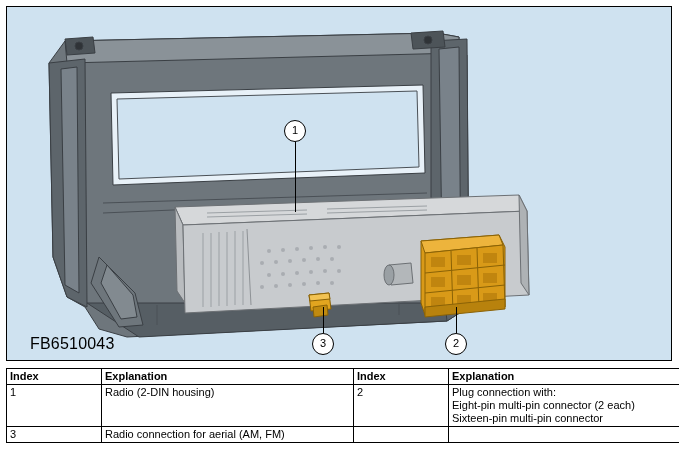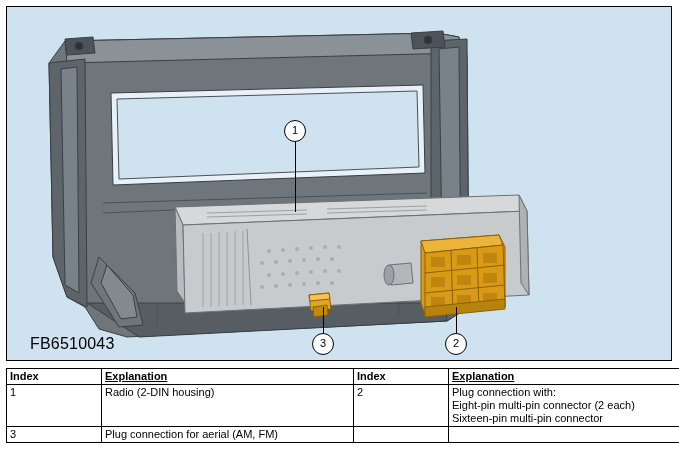--- a/index.html
+++ b/index.html
@@ -89,21 +89,21 @@
     padding: 1px 3px;
     vertical-align: top;
     text-align: left;
     font-weight: normal;
     line-height: 13px;
   }
   #legend-table th {
     font-weight: bold;
   }
   .col-index { width: 88px; margin-top: 16px; }
-  .col-expl  { width: 245px; text-decoration: underline; }
+  .col-expl  { width: 245px; }
   .multiline span { display: block; }
 </style>
 </head>
 <body>
 
 <div id="page">
 
   <div id="illustration">
 
     <svg id="illo-svg" width="664" height="353" viewBox="0 0 664 353">
@@ -259,21 +259,21 @@
         <td>Radio (2-DIN housing)</td>
         <td>2</td>
         <td class="multiline">
           <span>Plug connection with:</span>
           <span>Eight-pin multi-pin connector (2 each)</span>
           <span>Sixteen-pin multi-pin connector</span>
         </td>
       </tr>
       <tr>
         <td>3</td>
-        <td>Plug connection for aerial (AM, FM)</td>
+        <td>Radio connection for aerial (AM, FM)</td>
         <td></td>
         <td class="multiline">
           <span></span>
         </td>
       </tr>
     </tbody>
   </table>
 
 </div>
 

